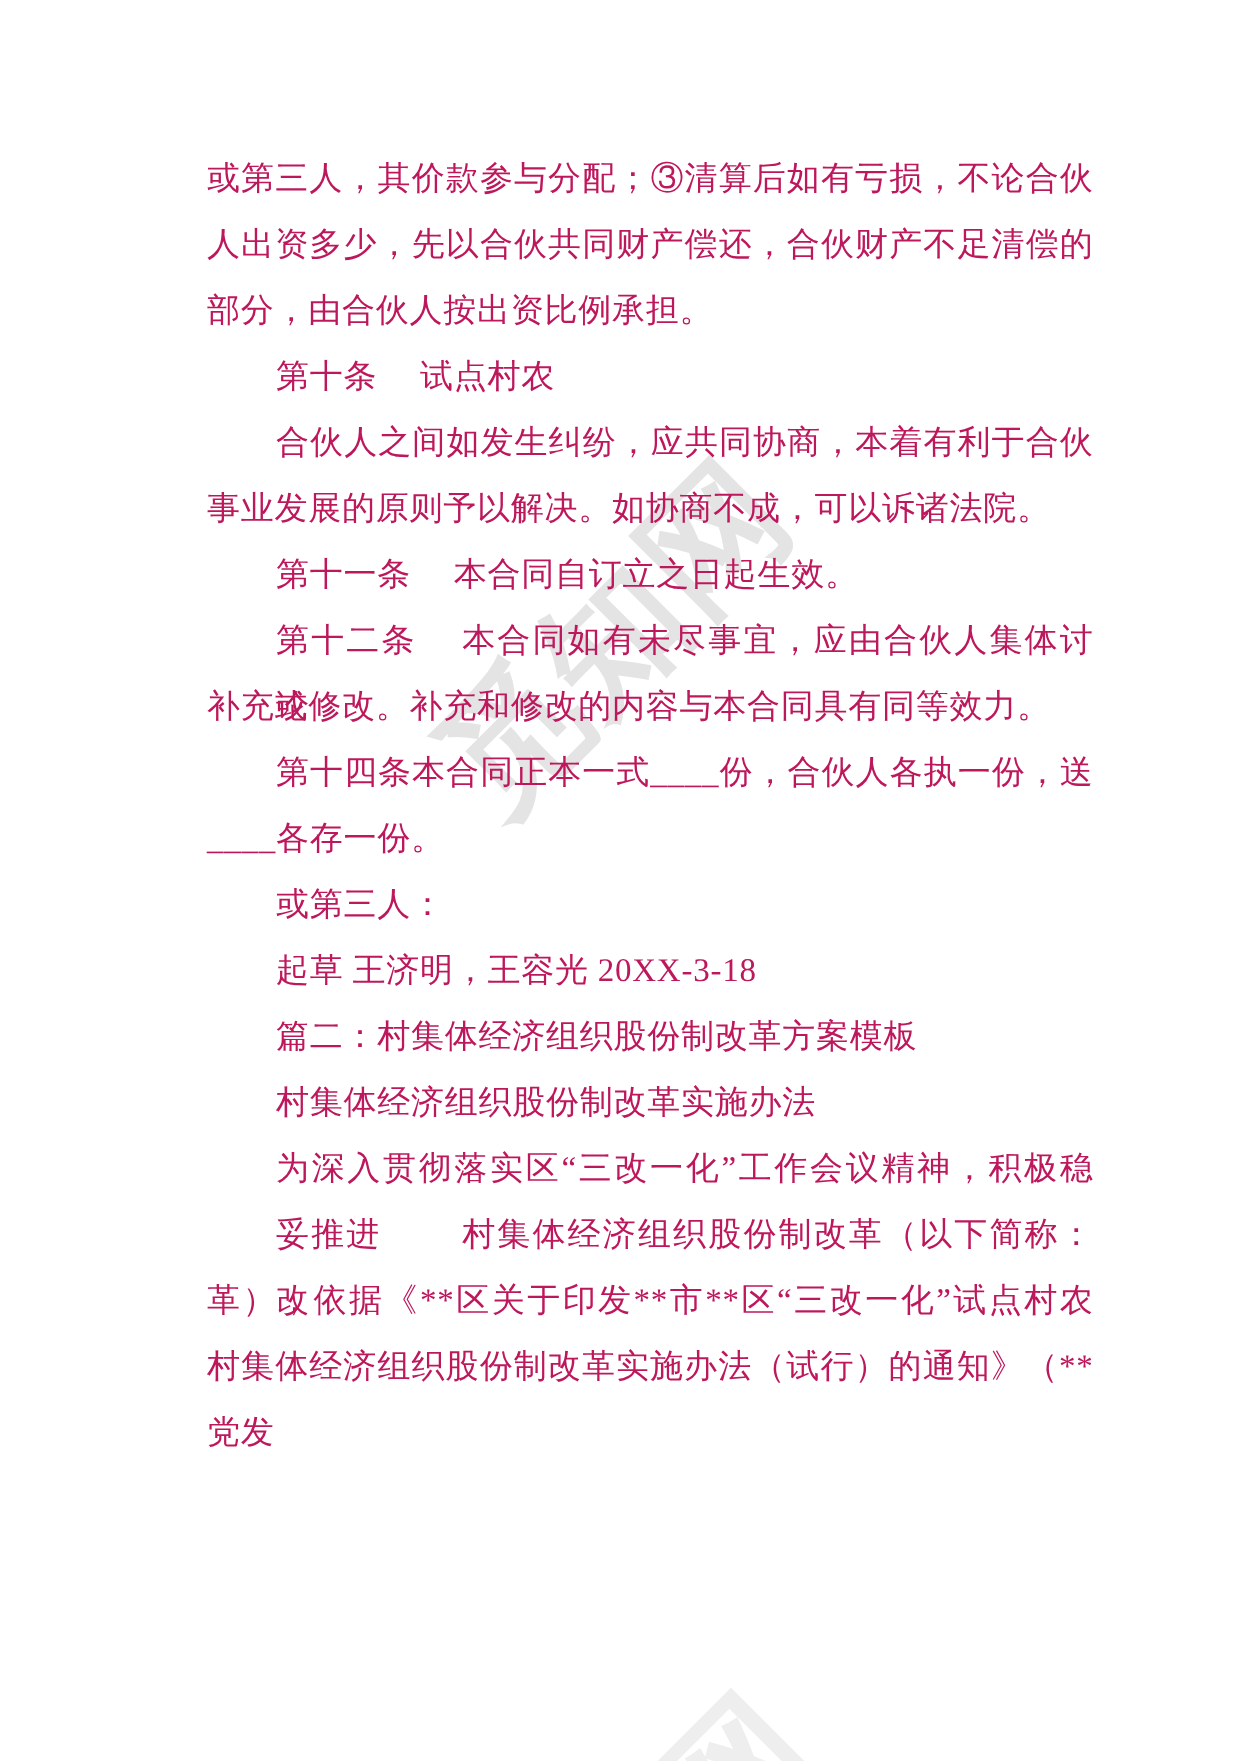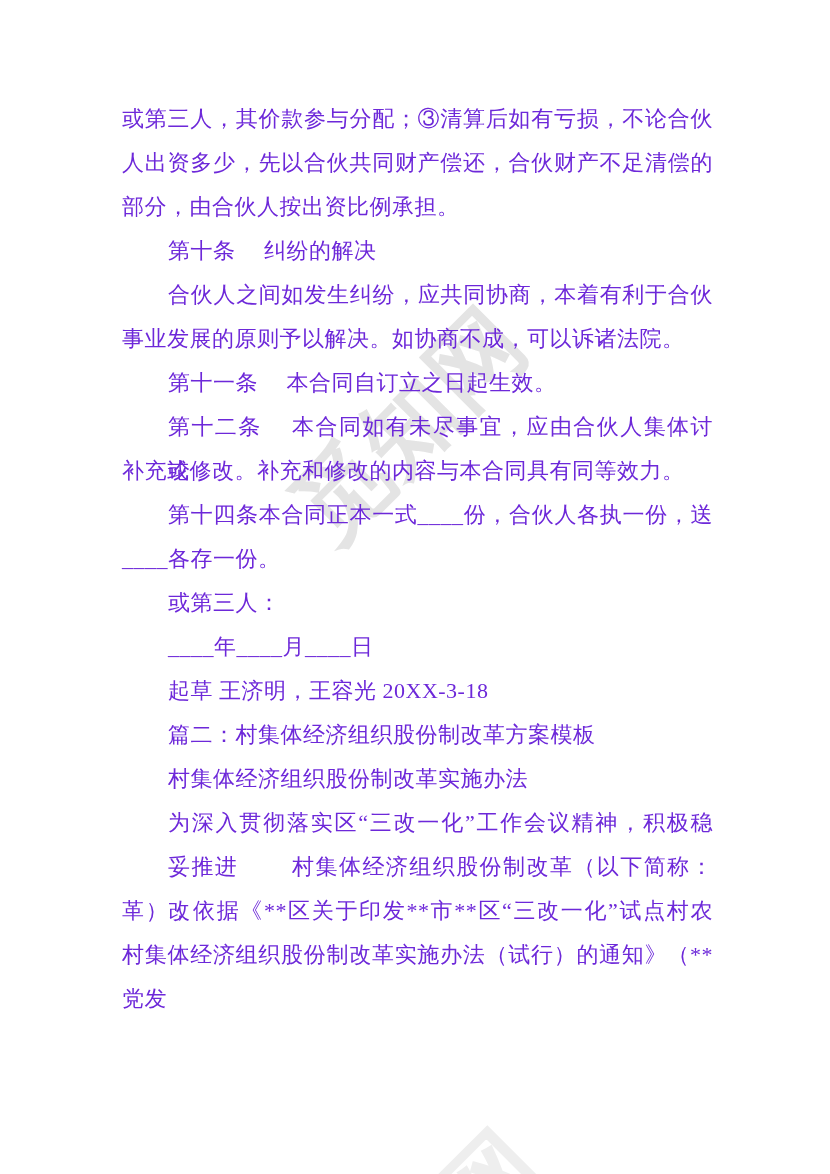--- a/index.html
+++ b/index.html
@@ -43,24 +43,24 @@
     line-height: 130px;
     font-size: 105px;
     letter-spacing: 2px;
     color: #eeeeee;
   }
 
   
   .doc {
     position: absolute;
     z-index: 1;
-    left: 122px;
+    left: 138px;
     top: 97px;
     width: 591px;
-    color: #6d28d9;
+    color: #be185d;
   }
   .ln {
     height: 44px;
     line-height: 44px;
     font-size: 22px;
     letter-spacing: 0.5px;
     overflow: visible;
     white-space: nowrap;
   }
   .ln.ind { padding-left: 46px; }
@@ -81,30 +81,29 @@
 
 <div class="page">
 
   <div class="wm wm-center">觅知网</div>
   <div class="wm wm-bottom">觅知网</div>
 
   <div class="doc">
     <div class="ln just">或第三人，其价款参与分配；③清算后如有亏损，不论合伙</div>
     <div class="ln just">人出资多少，先以合伙共同财产偿还，合伙财产不足清偿的</div>
     <div class="ln">部分，由合伙人按出资比例承担。</div>
-    <div class="ln ind">第十条　 纠纷的解决</div>
+    <div class="ln ind">第十条　 试点村农</div>
     <div class="ln ind just">合伙人之间如发生纠纷，应共同协商，本着有利于合伙</div>
     <div class="ln">事业发展的原则予以解决。如协商不成，可以诉诸法院。</div>
     <div class="ln ind">第十一条　 本合同自订立之日起生效。</div>
     <div class="ln ind just">第十二条　 本合同如有未尽事宜，应由合伙人集体讨论</div>
     <div class="ln">补充或修改。补充和修改的内容与本合同具有同等效力。</div>
     <div class="ln ind just">第十四条本合同正本一式____份，合伙人各执一份，送</div>
     <div class="ln">____各存一份。</div>
     <div class="ln ind">或第三人：</div>
-    <div class="ln ind">____年____月____日</div>
     <div class="ln ind">起草 王济明，王容光 20XX-3-18</div>
     <div class="ln ind">篇二：村集体经济组织股份制改革方案模板</div>
     <div class="ln ind">村集体经济组织股份制改革实施办法</div>
     <div class="ln ind just">为深入贯彻落实区“三改一化”工作会议精神，积极稳</div>
     <div class="ln ind just">妥推进　　 村集体经济组织股份制改革（以下简称：改</div>
     <div class="ln just">革），依据《**区关于印发**市**区“三改一化”试点村农</div>
     <div class="ln just">村集体经济组织股份制改革实施办法（试行）的通知》（**</div>
     <div class="ln">党发</div>
   </div>
 

